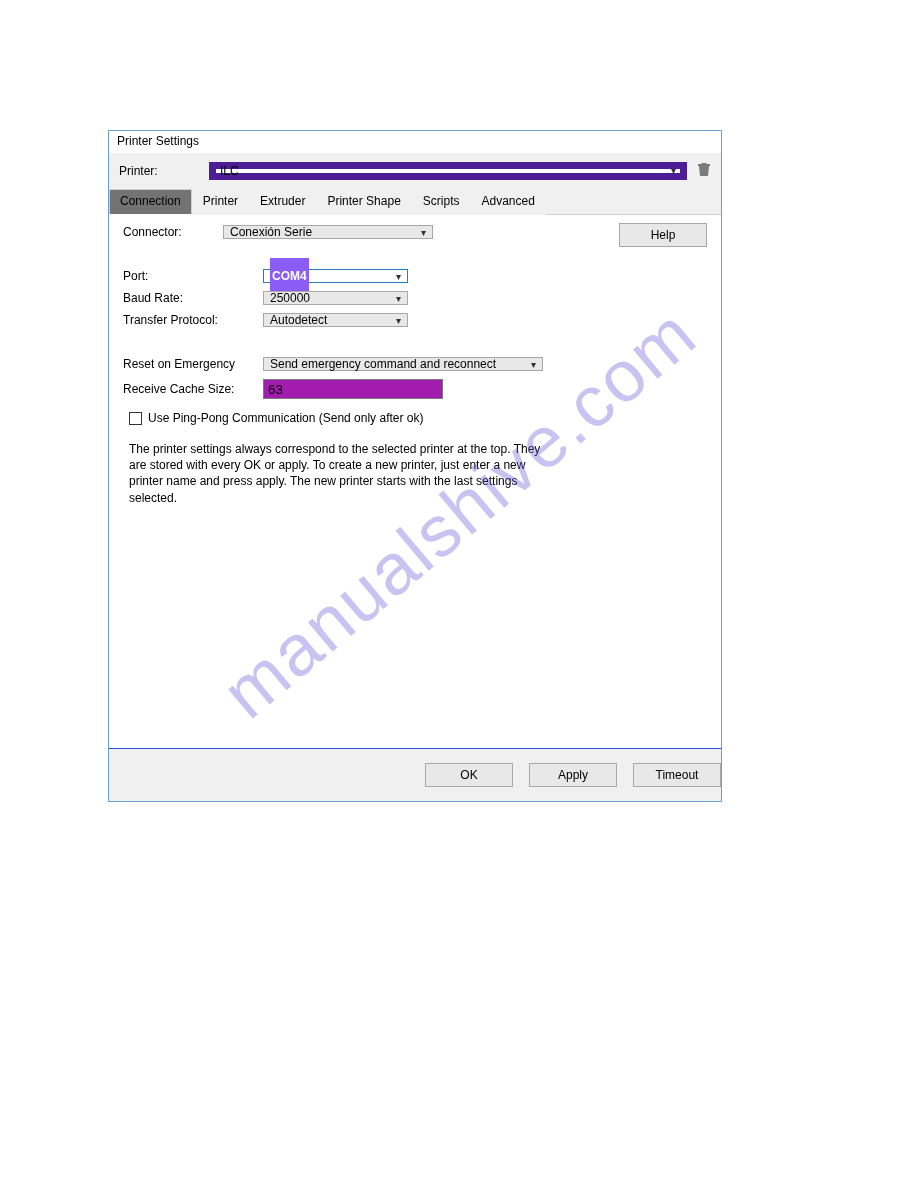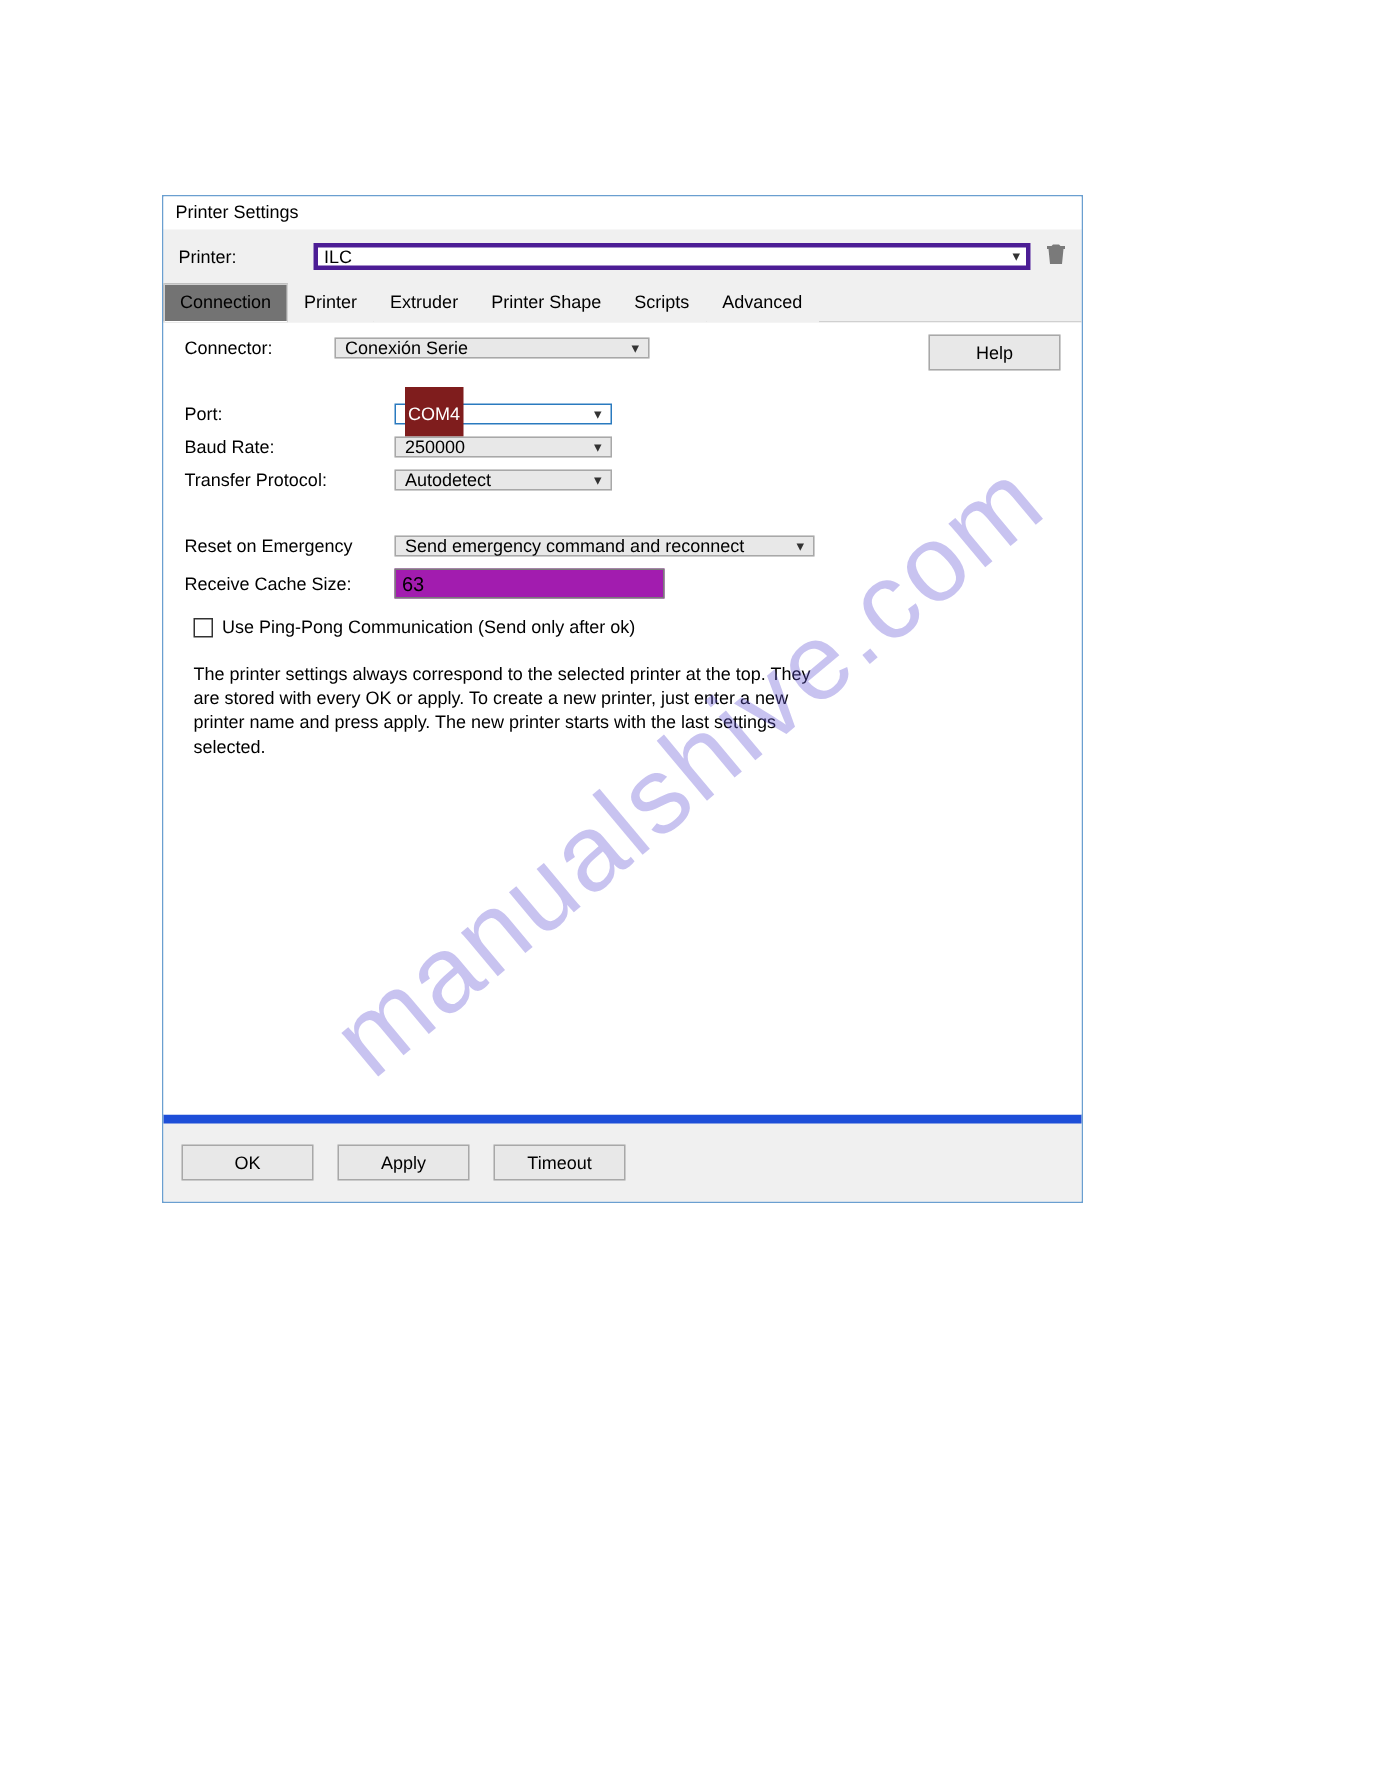--- a/index.html
+++ b/index.html
@@ -2,41 +2,41 @@
 <html><head>
 <meta charset="utf-8">
 <style>
   * { box-sizing: border-box; font-family: "Segoe UI", Tahoma, sans-serif; }
   body { margin: 0; background: #fff; width: 918px; height: 1188px; position: relative; }
   .watermark { position: absolute; left: 50%; top: 480px; transform: translate(-50%,-10%) rotate(-40deg); font-size: 72px; color: rgba(96,84,213,0.35); pointer-events: none; white-space: nowrap; letter-spacing: 2px; font-weight: 400; z-index: 50; }
   .dialog { position: absolute; left: 108px; top: 130px; width: 614px; height: 672px; border: 1px solid #6a9fd0; background: #fff; display: flex; flex-direction: column; font-size: 12px; color: #000; }
   .title { height: 22px; padding: 3px 8px; background: #fff; font-size: 12px; }
   .headbar { background: #f0f0f0; padding: 8px 10px; display: flex; align-items: center; gap: 10px; }
   .headbar .lbl { width: 80px; }
-  .combo { background: #fff; border: 3px solid #4c1d95; height: 18px; display: flex; align-items: center; justify-content: space-between; padding: 0 4px; cursor: default; }
+  .combo { background: #fff; border: 7px solid #4c1d95; height: 18px; display: flex; align-items: center; justify-content: space-between; padding: 0 4px; cursor: default; }
   .combo .chev { font-size: 10px; color: #333; }
   .printer-combo { flex: 1; }
   .trash { width: 14px; height: 16px; color: #7a7a7a; }
   .tabs { display: flex; background: #f0f0f0; padding: 0; border-bottom: 1px solid #d0d0d0; }
   .tab { padding: 4px 10px 6px; font-size: 12px; color: #000; cursor: default; border: 1px solid transparent; border-bottom: none; background: #f0f0f0; position: relative; top: 1px; }
   .tab.active { background: #737373; border-color: #d0d0d0; border-bottom: 1px solid #fff; }
   .page { flex: 1; background: #fff; padding: 10px 14px 0; position: relative; }
   .row { display: flex; align-items: center; margin-bottom: 8px; }
   .row .lbl { width: 140px; }
   .sel { background: #e8e8e8; border: 1px solid #a8a8a8; height: 14px; display: flex; align-items: center; justify-content: space-between; padding: 0 6px; cursor: default; }
   .sel .chev { font-size: 10px; color: #333; }
   .sel.white { background: #fff; }
   .sel.focus { border: 1px solid #2a7abf; }
-  .sel .seltext.hl { background: #7f1d1d; color: #fff; padding: 11px 2px; }
+  .sel .seltext.hl { background: #8b5cf6; color: #fff; padding: 11px 2px; font-weight: bold; }
   .btn { background: #e8e8e8; border: 1px solid #a8a8a8; height: 24px; min-width: 88px; display: inline-flex; align-items: center; justify-content: center; cursor: default; }
   .helpbtn { position: absolute; right: 14px; top: 8px; width: 88px; }
   .inp { background: #a21caf; border: 1px solid #7a7a7a; height: 20px; padding: 0 4px; }
   .chk { width: 13px; height: 13px; border: 1px solid #333; margin-right: 6px; display: inline-block; }
   .info { margin: 16px 6px 0; max-width: 420px; line-height: 1.35; }
-  .footer { background: #f0f0f0; padding: 14px 12px; display: flex; justify-content: flex-start; gap: 16px; border-top: 6px solid #1d4ed8; }
+  .footer { background: #f0f0f0; padding: 14px 0; display: flex; justify-content: flex-end; gap: 16px; border-top: 1px solid #1d4ed8; }
   .gap24 { height: 22px; }
   .suffix { margin-left: 10px; }
 </style>
 </head>
 <body>
 
 <div class="watermark">manualshive.com</div>
 
 <div class="dialog">
   <div class="title">Printer Settings</div>

